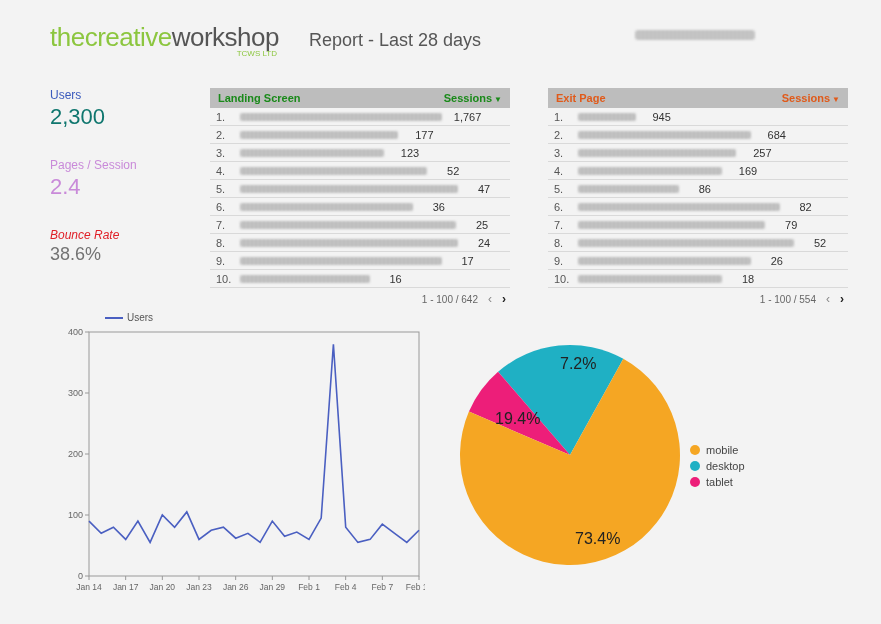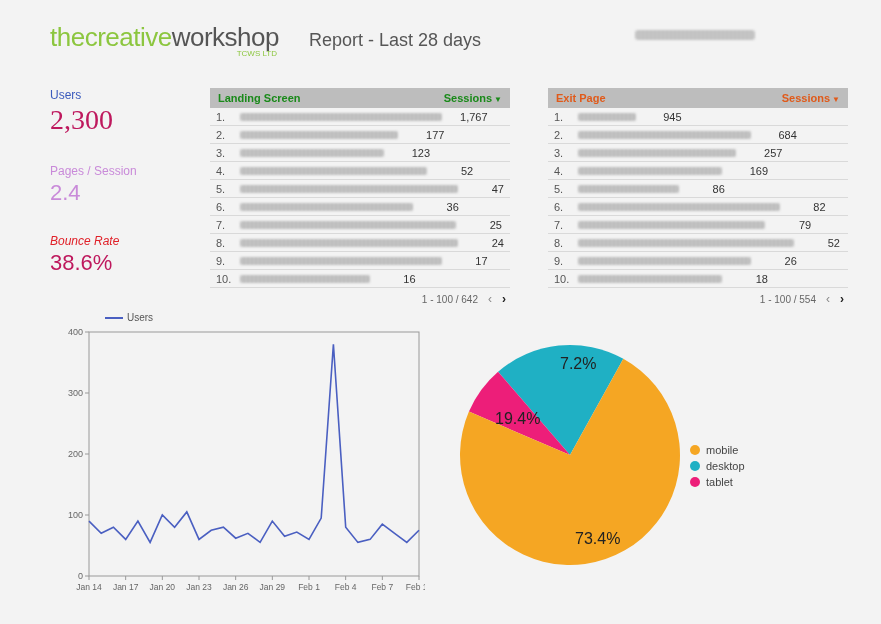--- a/index.html
+++ b/index.html
@@ -13,38 +13,38 @@
   .logo .d  { color:#555555; }
   .logo .sub { display:block; font-size:8px; color:#8CC63F; text-align:right; margin-top:-4px; margin-right:2px; letter-spacing: 0;}
   .report-title { margin-left: 30px; font-size: 18px; color:#565656; }
   .redact-top { position:absolute; right: 120px; top: 30px; width: 120px; height:10px; background: repeating-linear-gradient(90deg,#bbb,#ccc 2px,#bbb 4px); filter: blur(1px); border-radius:3px;}
 
   
   .stats { position:absolute; left:50px; top:88px; width:130px; }
   .stat { margin-bottom: 28px; }
   .stat .lbl { font-size:12px; }
   .stat .val { font-size:20px; margin-top:2px; }
-  .stat.users .lbl{ color:#3b5bbd;} .stat.users .val{ color:#be185d; font-size:28px;font-family:Liberation Serif, serif;}
+  .stat.users .lbl{ color:#3b5bbd;} .stat.users .val{ color:#0f766e; font-size:22px;}
   .stat.pps   .lbl{ color:#c98ad9;} .stat.pps   .val{ color:#c98ad9; font-size:22px;}
-  .stat.bounce .lbl{ color:#e02028;font-style:italic;} .stat.bounce .val{ color:#be185d; font-size:22px;}
+  .stat.bounce .lbl{ color:#e02028;font-style:italic;} .stat.bounce .val{ color:#737373; font-size:18px;}
 
   
   .tbl { position:absolute; top:88px; width:300px; font-size:11px; color:#444; }
   .tbl.landing { left: 210px; }
   .tbl.exit    { left: 540px; margin-left: 8px; }
   .thead { background:#bdbdbd; height:20px; display:flex; align-items:center; padding:0 8px; font-weight:bold; }
   .thead .hl { flex:1; text-align:left; }
   .thead .hr { text-align:right; }
   .tbl.landing .thead { color:#1a8a1a; }
   .tbl.exit    .thead { color:#e05a1a; }
   .sort-caret { font-size:8px; margin-left:2px; }
   .trow { display:flex; align-items:center; height:18px; border-bottom:1px solid #d9d9d9; padding:0 6px; }
   .trow .num { width:18px; color:#555; }
   .trow .redact { flex:1; margin:0 6px; height:8px; background: repeating-linear-gradient(90deg,#b8b8b8,#c8c8c8 2px,#b8b8b8 4px); filter: blur(0.8px); border-radius:2px;}
-  .trow .val { width:40px; text-align:right; color:#333; }
+  .trow .val { width:40px; text-align:center; color:#333; }
   .pager { display:flex; justify-content:flex-end; align-items:center; gap:10px; height:22px; font-size:10px; color:#666; padding-right:4px;}
   .pager .chev { font-size:12px; color:#888; user-select:none; }
   .pager .chev.active { color:#222; font-weight:bold; }
 
   
   .linechart { position:absolute; left:55px; top:312px; width:370px; height:290px; }
   .linechart .legend { position:absolute; left:50px; top:0; font-size:10px; color:#555; }
   .linechart .legend .swatch { display:inline-block; width:18px; height:2px; background:#4a5fc1; vertical-align:middle; margin-right:4px;}
   .linechart svg { position:absolute; left:0; top:14px; }
 

